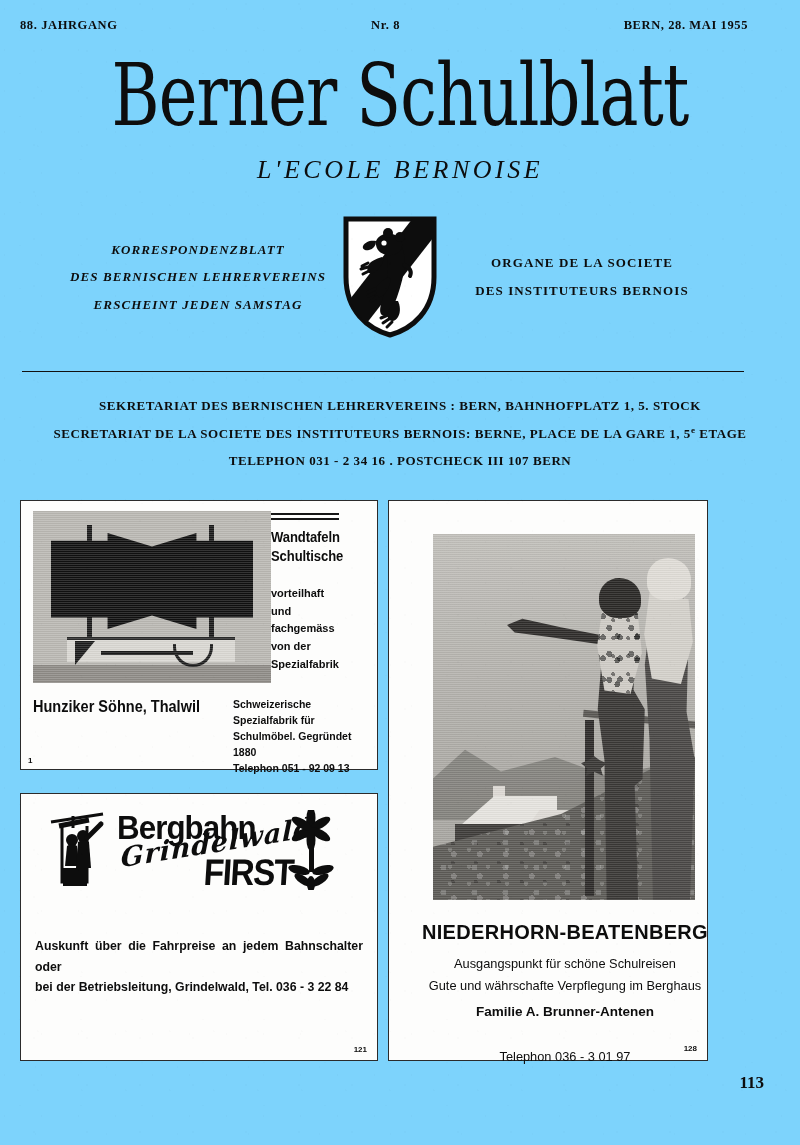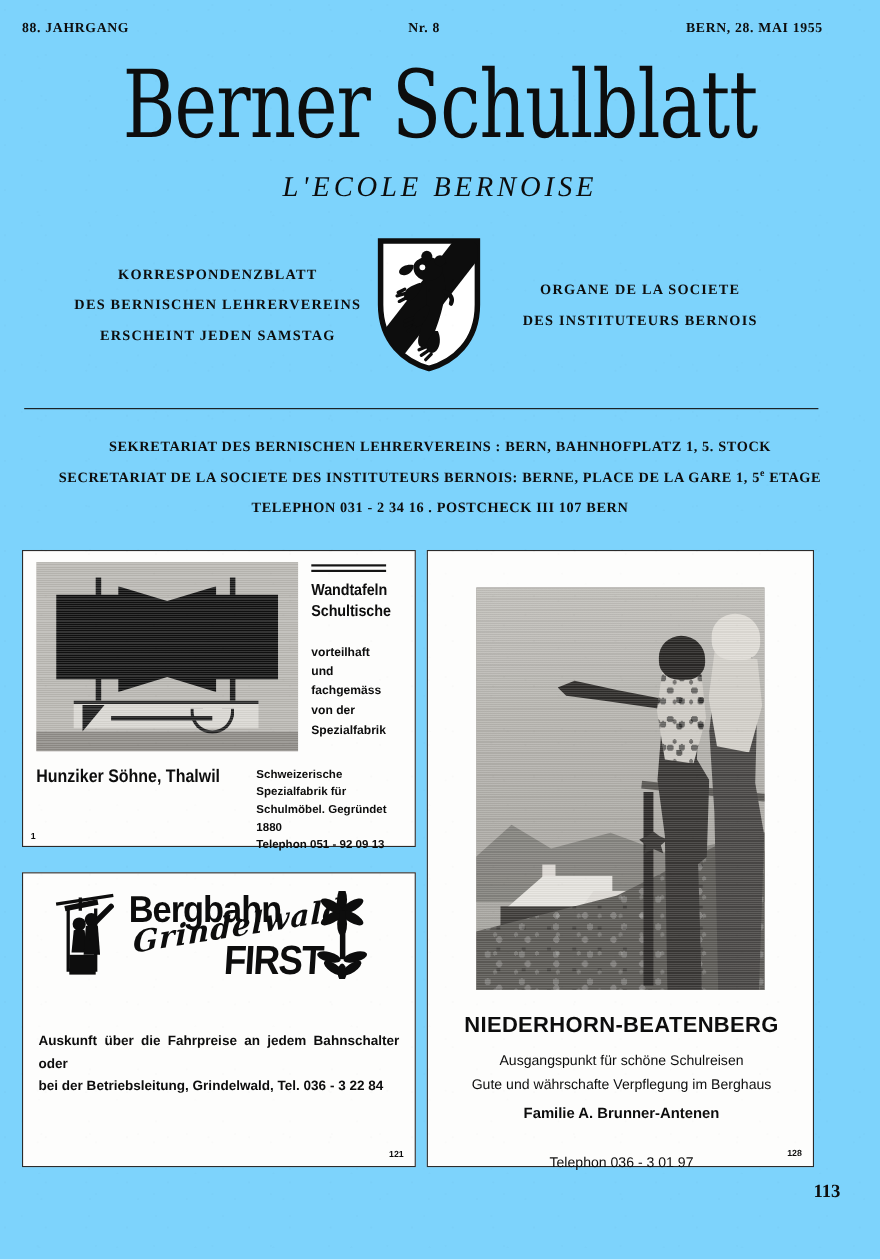--- a/index.html
+++ b/index.html
@@ -90,21 +90,21 @@
     justify-content: center;
   }
   .org-col {
     width: 276px;
     text-align: center;
     font-size: 13px;
     font-weight: 700;
     letter-spacing: 1.1px;
     line-height: 2.12;
   }
-  .org-col.left { text-align: center; }
+  .org-col.left { text-align: center; font-style: italic; }
   .arms {
     width: 108px;
     display: flex;
     justify-content: center;
     align-items: center;
   }
 
   
   .rule {
     position: absolute;
@@ -131,21 +131,21 @@
 
   
   .ad-box {
     position: absolute;
     border: 1px solid #2b2b2b;
     background: #fdfdfc;
     box-sizing: border-box;
   }
   #ad-hunziker { left: 20px;  top: 500px; width: 358px; height: 270px; }
   #ad-bergbahn { left: 20px;  top: 793px; width: 358px; height: 268px; }
-  #ad-niederhorn { left: 388px; top: 500px; width: 352px; height: 561px; text-decoration: underline; }
+  #ad-niederhorn { left: 388px; top: 500px; width: 320px; height: 561px; text-decoration: underline; }
 
   
   .hz-top {
     display: flex;
     padding: 10px 0 0 12px;
   }
   .hz-photo {
     width: 238px;
     height: 172px;
     position: relative;
@@ -202,21 +202,21 @@
     border-radius: 0 0 40px 40px;
   }
   .hz-floor {
     position: absolute;
     left: 0; bottom: 0;
     width: 100%; height: 18px;
     background: #8e8b86;
   }
   .hz-side {
     width: 90px;
-    padding-left: 12px;
+    padding-left: 0;
     box-sizing: border-box;
   }
   .hz-side .dbl-rule {
     width: 68px;
     border-top: 2px solid #151515;
     border-bottom: 2px solid #151515;
     height: 3px;
     margin: 2px 0 8px 0;
   }
   .hz-head {

